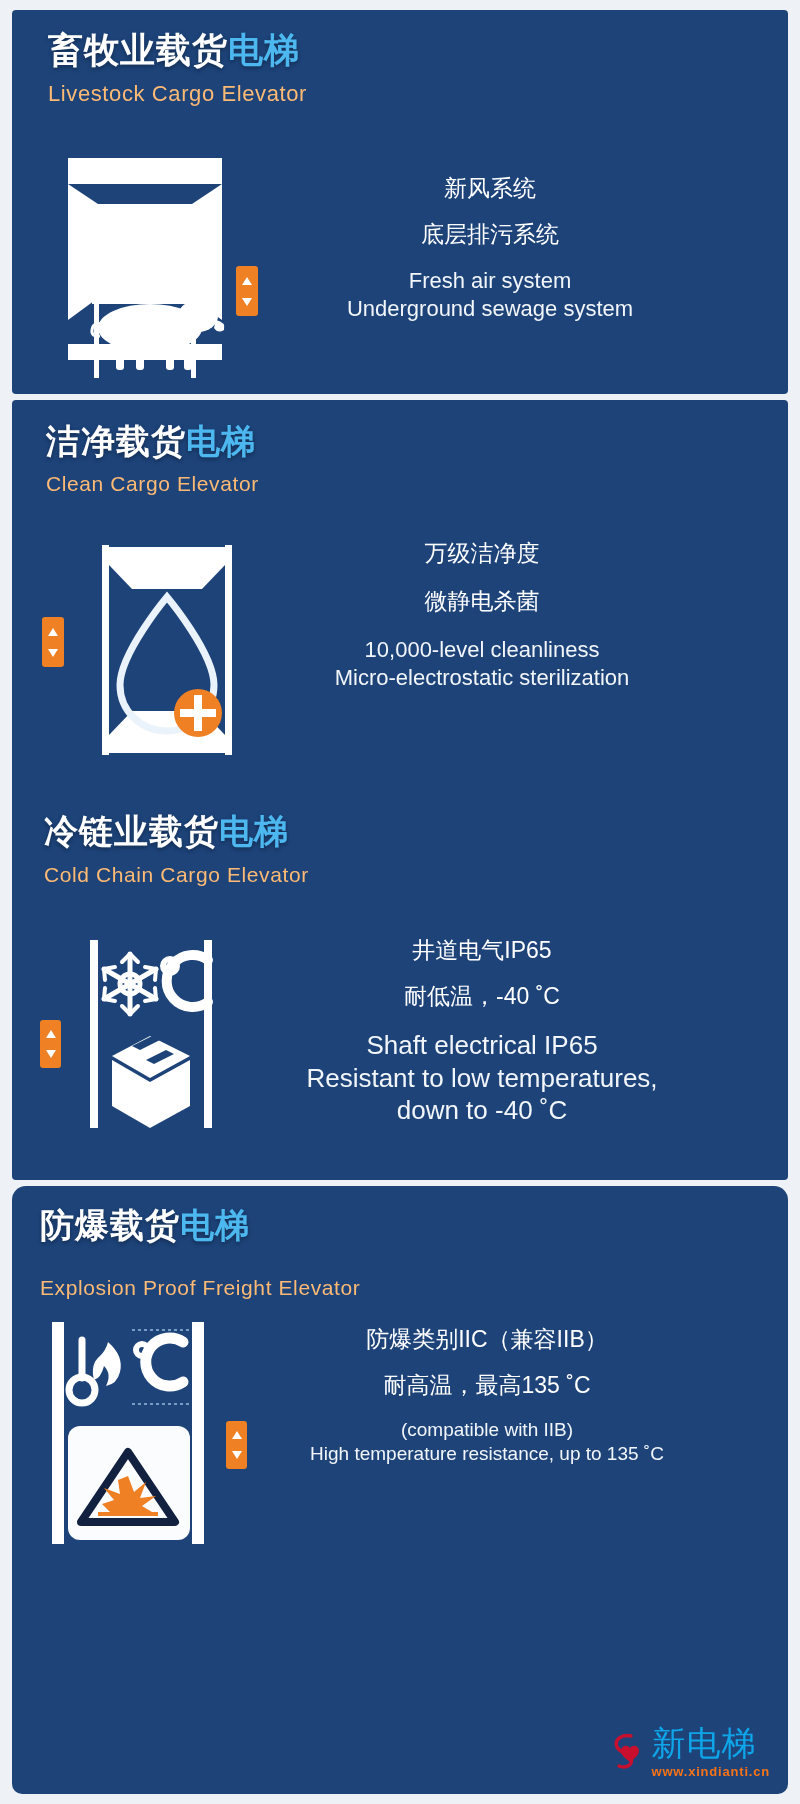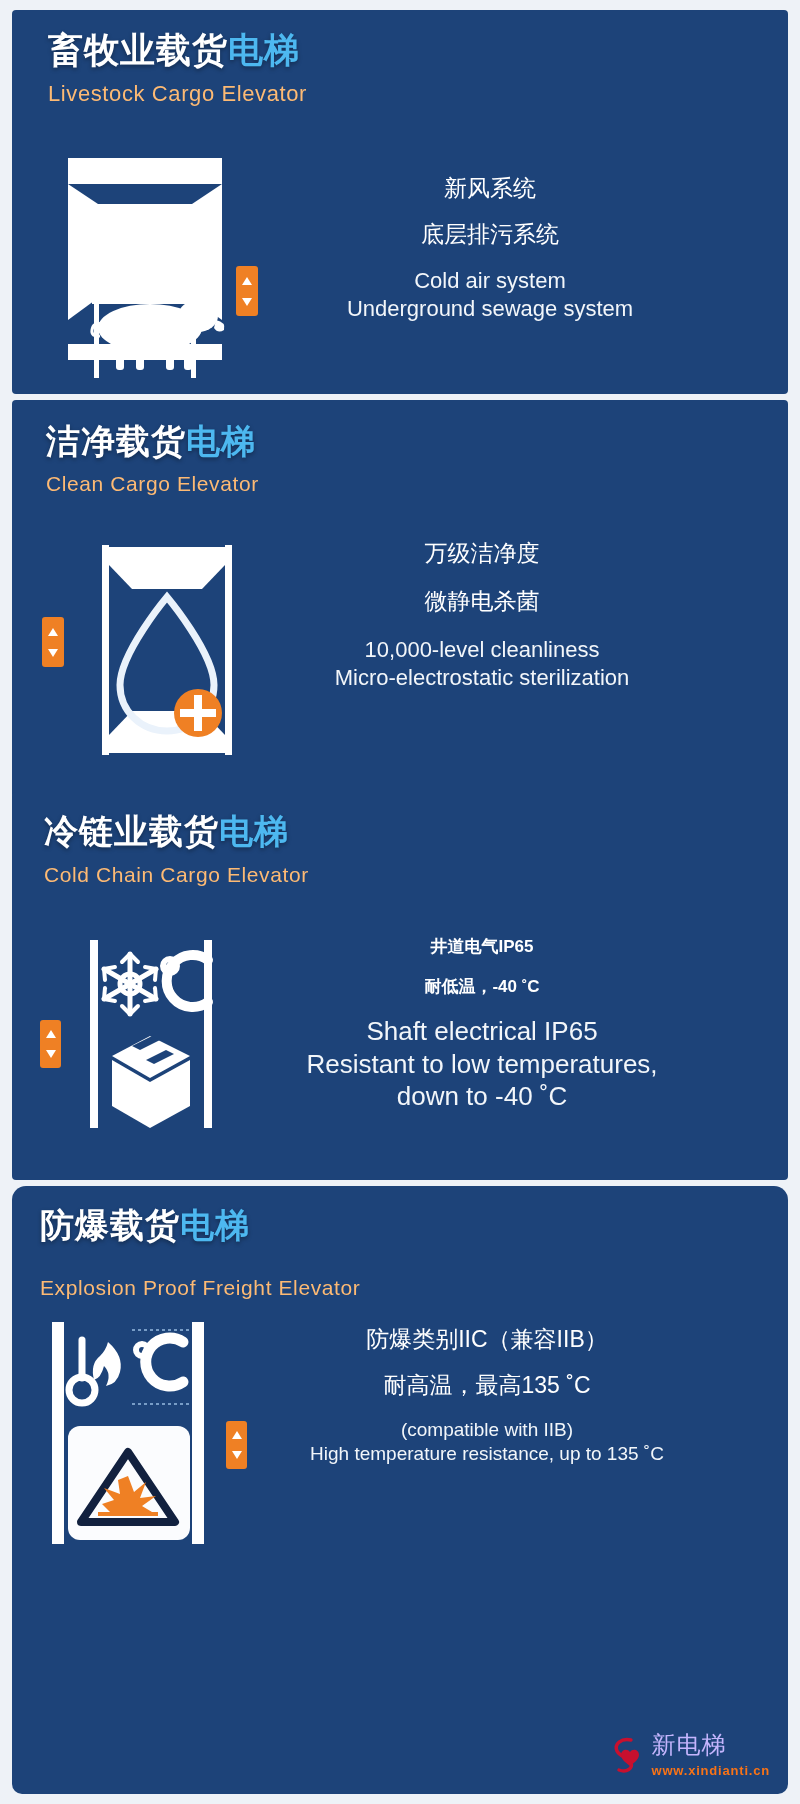--- a/index.html
+++ b/index.html
@@ -75,21 +75,21 @@
   .c0 .feat-cn { font-size: 23px; margin-bottom: 20px; }
   .c0 .feat-en { font-size: 22px; }
   .c0 .feat-en + .feat-en { margin-top: 2px; }
 
   .c1 .features { left: 250px; top: 140px; width: 440px; }
   .c1 .feat-cn { font-size: 23px; margin-bottom: 22px; }
   .c1 .feat-en { font-size: 22px; }
   .c1 .feat-en + .feat-en { margin-top: 2px; }
 
   .c2 .features { left: 250px; top: 145px; width: 440px; }
-  .c2 .feat-cn { font-size: 17px; margin-bottom: 20px; font-weight: bold; }
+  .c2 .feat-cn { font-size: 23px; margin-bottom: 20px; }
   .c2 .feat-en { font-size: 26px; }
   .c2 .feat-en + .feat-en { margin-top: 2px; }
 
   .c3 .features { left: 250px; top: 140px; width: 450px; }
   .c3 .feat-cn { font-size: 23px; margin-bottom: 20px; }
   .c3 .feat-en { font-size: 19px; }
   .c3 .feat-en + .feat-en { margin-top: 2px; }
   .c1 .artbox { position: absolute; left: 30px; top: 135px; width: 215px; height: 230px; }
   .c2 .artbox { position: absolute; left: 28px; top: 140px; width: 220px; height: 235px; }
   .c3 .artbox { position: absolute; left: 28px; top: 130px; width: 230px; height: 240px; }
@@ -118,26 +118,25 @@
   .watermark {
     position: absolute;
     right: 18px;
     bottom: 16px;
     display: flex;
     align-items: center;
     gap: 7px;
   }
   .wm-text { display: flex; flex-direction: column; align-items: flex-start; }
   .wm-cn {
-    color: #c4b5fd;
-    font-size: 24px;
+    color: #0ea5e9;
+    font-size: 34px;
     font-weight: 500;
     line-height: 1;
     letter-spacing: 1px;
-    font-family: Liberation Mono, monospace;
   }
   .wm-url {
     color: #f97316;
     font-size: 13px;
     letter-spacing: .8px;
     line-height: 1;
     margin-top: 5px;
     font-weight: bold;
   }
 </style>
@@ -184,21 +183,21 @@
       </svg>
       <div class="callbtn" style="left:186px;top:118px;width:22px;height:50px;">
         <i class="up"></i>
         <i class="down"></i>
       </div>
     </div>
 
     <div class="features">
       <div class="feat-cn">新风系统</div>
       <div class="feat-cn">底层排污系统</div>
-      <div class="feat-en">Cold air system</div>
+      <div class="feat-en">Fresh air system</div>
       <div class="feat-en">Underground sewage system</div>
     </div>
   </div>
 
   <div class="card c1">
     <div class="titles">
       <div class="cn-title"><span class="w">洁净载货</span><span class="b">电梯</span></div>
       <div class="en-title">Clean Cargo Elevator</div>
     </div>
 

